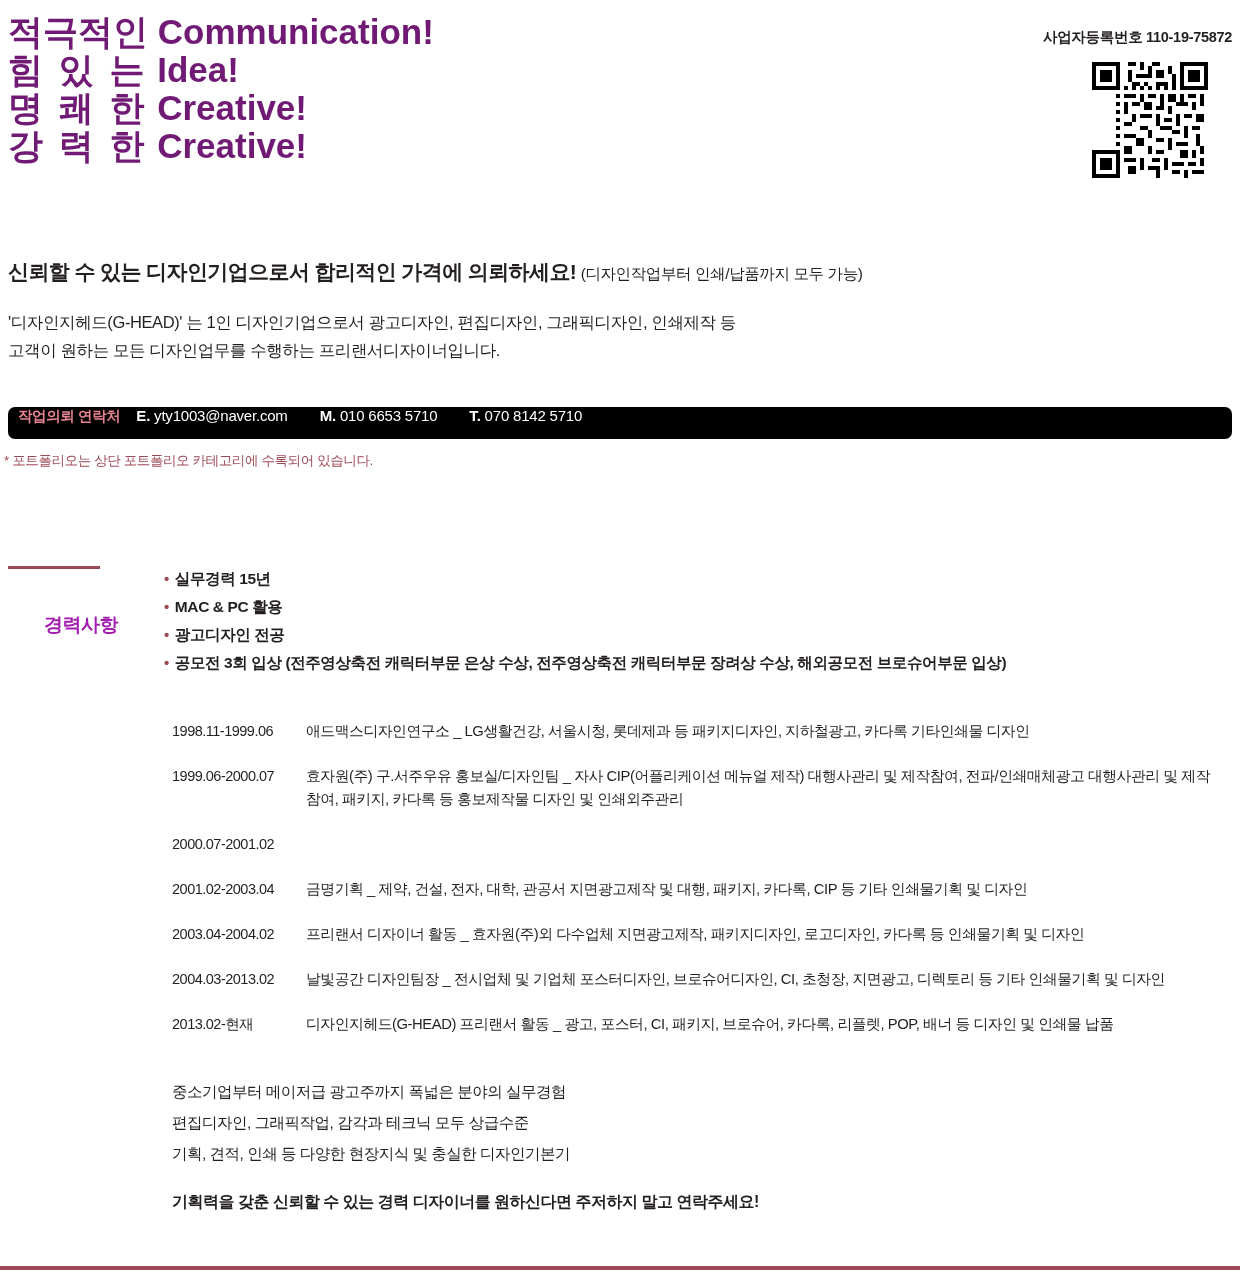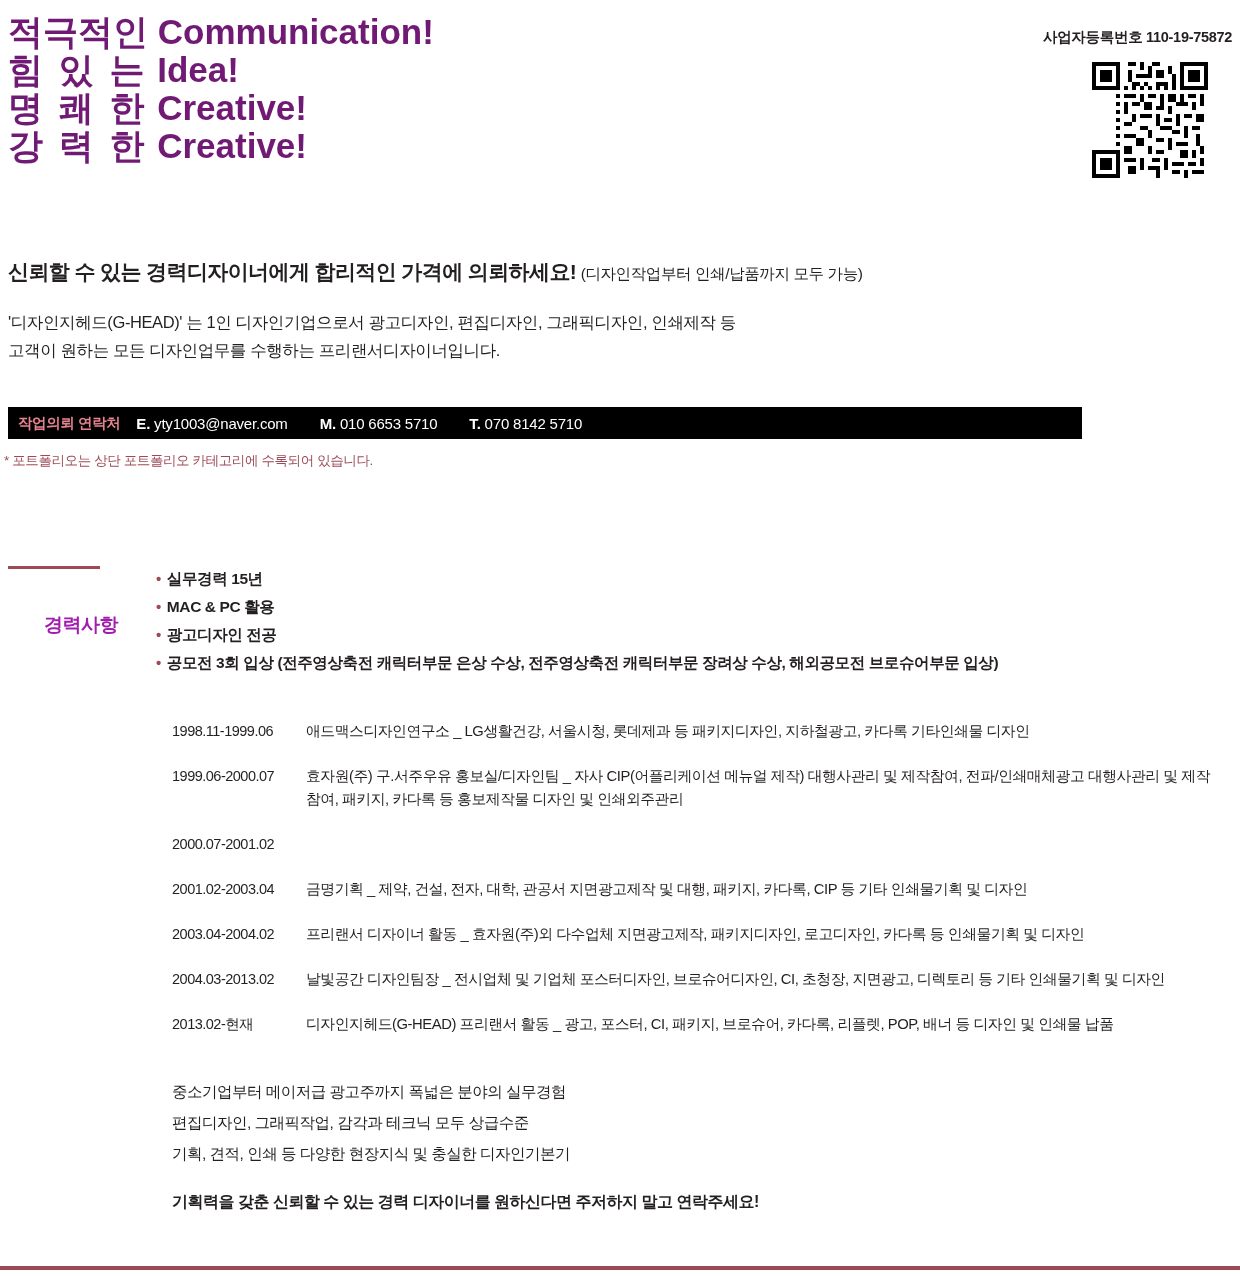--- a/index.html
+++ b/index.html
@@ -81,27 +81,28 @@
     line-height: 28px;
     color: #231f20;
     letter-spacing: -0.4px;
   }
 
   
   .contact-bar {
     position: absolute;
     left: 8px;
     top: 407px;
-    width: 1074px;
+    width: 1224px;
     height: 32px;
     background: #000000;
     color: #ffffff;
     display: flex;
-    align-items: center;
+    align-items: flex-start;
     white-space: nowrap;
+    border-radius: 7px;
   }
   .contact-bar .tag {
     color: #e4838f;
     font-weight: bold;
     font-size: 14.5px;
     margin-left: 10px;
     letter-spacing: -0.4px;
   }
   .contact-bar .items {
     margin-left: 16px;
@@ -135,21 +136,21 @@
     top: 612px;
     font-size: 19px;
     font-weight: bold;
     color: #a21caf;
     letter-spacing: -0.5px;
     margin-left: 36px;
   }
 
   .bullets {
     position: absolute;
-    left: 156px;
+    left: 164px;
     top: 565px;
   }
   .bullets .b {
     font-size: 15.5px;
     font-weight: bold;
     color: #231f20;
     line-height: 28px;
     letter-spacing: -0.4px;
     white-space: nowrap;
   }
@@ -345,21 +346,21 @@
         <rect x="14" y="26" width="3" height="1"></rect>
       <rect x="16" y="27" width="1" height="2"></rect>
         <rect x="20" y="27" width="2" height="1"></rect>
       <rect x="23" y="27" width="1" height="2"></rect>
         <rect x="25" y="27" width="3" height="1"></rect>
     </g>
   </svg>
 </div>
 
 <div class="intro-lead">
-  <span class="strong">신뢰할 수 있는 경력디자이너에게 합리적인 가격에 의뢰하세요!</span>
+  <span class="strong">신뢰할 수 있는 디자인기업으로서 합리적인 가격에 의뢰하세요!</span>
   <span class="sub">(디자인작업부터 인쇄/납품까지 모두 가능)</span>
 </div>
 <div class="intro-body">
   <div>'디자인지헤드(G-HEAD)' 는 1인 디자인기업으로서 광고디자인, 편집디자인, 그래픽디자인, 인쇄제작 등</div>
   <div> 고객이 원하는 모든 디자인업무를 수행하는 프리랜서디자이너입니다.</div>
 </div>
 
 <div class="contact-bar">
   <span class="tag">작업의뢰 연락처</span>
   <span class="items">

